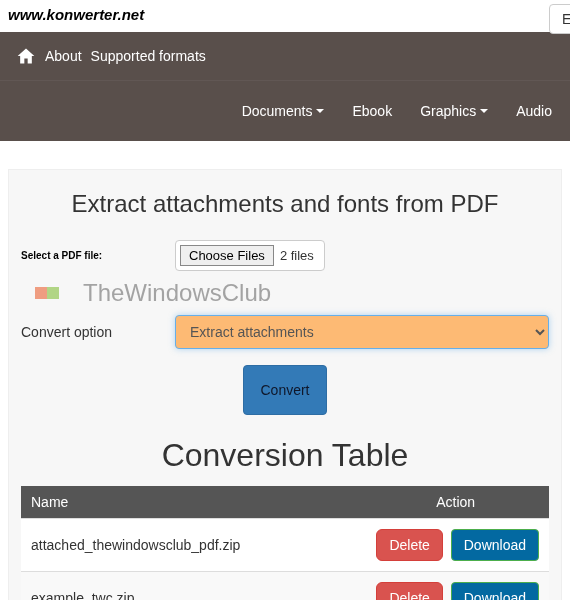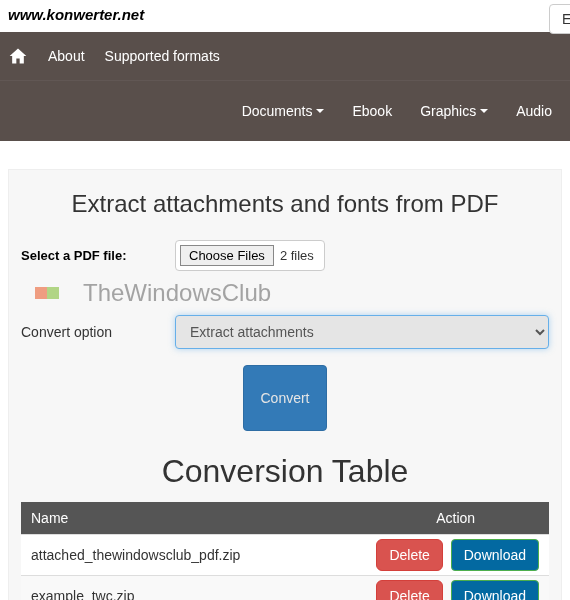--- a/index.html
+++ b/index.html
@@ -1,47 +1,47 @@
 <!DOCTYPE html>
 <html><head>
 <meta charset="utf-8">
 <style>
 * { box-sizing: border-box; margin: 0; padding: 0; }
 body { font-family: "Helvetica Neue", Helvetica, Arial, sans-serif; background: #fff; width: 570px; overflow: hidden; }
 .top-area { position: relative; padding: 6px 8px 2px 8px; }
 .site-url { font-weight: bold; font-style: italic; font-size: 15px; color: #000; }
 .lang-btn { position: absolute; right: -30px; top: 4px; background: #fff; border: 1px solid #ccc; border-radius: 4px; padding: 6px 12px; font-size: 14px; color: #333; }
 .nav-bar { background: #594f4b; margin-top: 6px; }
-.nav-row-1 { display: flex; align-items: center; gap: 20px; padding: 14px 8px; color: #fff; font-size: 14px; }
+.nav-row-1 { display: flex; align-items: center; gap: 9px; padding: 14px 16px; color: #fff; font-size: 14px; }
 .home-icon svg { width: 20px; height: 20px; fill: #fff; display: block; }
 .nav-link { color: #fff; cursor: pointer; }
 .nav-row-2 { display: flex; align-items: center; justify-content: flex-end; gap: 28px; padding: 22px 18px 22px 18px; color: #fff; font-size: 14px; border-top: 1px solid rgba(255,255,255,0.05); }
 .nav-item-dd { display: inline-flex; align-items: center; gap: 4px; cursor: pointer; }
 .caret { width: 0; height: 0; border-left: 4px solid transparent; border-right: 4px solid transparent; border-top: 4px solid #fff; display: inline-block; }
 .content-wrap { padding: 0 8px; }
 .panel { background: #f7f7f7; border: 1px solid #eee; margin-top: 28px; padding: 14px 12px 30px; }
 .page-title { text-align: center; font-size: 24px; font-weight: 500; color: #333; margin: 6px 0 22px; }
 .form-row { display: flex; align-items: center; margin-bottom: 16px; gap: 14px; }
-.form-label { width: 140px; font-size: 13px; font-weight: bold; color: #000; }
+.form-label { width: 140px; font-size: 10px; font-weight: bold; color: #000; }
 .form-label.plain { font-weight: normal; font-size: 14px; color: #333; }
 .file-widget { display: inline-flex; align-items: center; border: 1px solid #ccc; border-radius: 4px; background: #fff; padding: 4px; justify-content: center; }
 .choose-btn { background: #efefef; border: 1px solid #888; padding: 2px 8px; font-size: 13px; cursor: pointer; font-family: inherit; }
 .file-count { font-size: 13px; color: #333; padding: 0 6px; }
 .watermark { position: relative; font-size: 24px; color: rgba(80,80,80,0.5); margin: -8px 0 8px 14px; font-weight: 400; display: flex; align-items: center; gap: 12px; }
 .wm-logo { display: inline-flex; }
 .wm-logo .sq { width: 12px; height: 12px; }
 .select-wrap { flex: 1; }
-.select-ctl { width: 100%; padding: 7px 10px; border: 1px solid #66afe9; border-radius: 4px; font-size: 14px; color: #555; background: #e5e5e5; box-shadow: 0 0 6px rgba(102,175,233,.5); font-family: inherit; }
+.select-ctl { width: 100%; padding: 7px 10px; border: 1px solid #66afe9; border-radius: 4px; font-size: 14px; color: #555; background: #fdba74; box-shadow: 0 0 6px rgba(102,175,233,.5); font-family: inherit; }
 .convert-row { text-align: center; margin-top: 16px; }
-.convert-btn { background: #337ab7; color: #e5e5e5; border: 1px solid #2e6da4; border-radius: 4px; padding: 24px 16px; font-size: 14px; cursor: pointer; font-family: inherit; }
+.convert-btn { background: #337ab7; color: #0f172a; border: 1px solid #2e6da4; border-radius: 4px; padding: 16px 16px; font-size: 14px; cursor: pointer; font-family: inherit; }
 .table-title { text-align: center; font-size: 32px; font-weight: 500; color: #333; margin: 22px 0 12px; }
 .ctable { width: 100%; border-collapse: collapse; font-size: 14px; }
 .ctable thead th { background: #555; color: #fff; font-weight: normal; text-align: left; padding: 8px 10px; }
 .ctable thead th.action-col { text-align: center; width: 180px; }
-.ctable tbody td { padding: 4px 10px; border-top: 1px solid #ddd; color: #333; background: #fff; }
+.ctable tbody td { padding: 10px 10px; border-top: 1px solid #ddd; color: #333; background: #fff; }
 .ctable tbody tr:nth-child(even) td { background: #f9f9f9; }
 .ctable td.actions { text-align: right; white-space: nowrap; }
 .btn { border-radius: 4px; border: 1px solid transparent; padding: 7px 12px; font-size: 14px; cursor: pointer; color: #fff; margin-left: 4px; font-family: inherit; }
 .btn-del { background: #d9534f; border-color: #d43f3a; border-radius: 6px; }
 .btn-dl { background: #0369a1; border-color: #4cae4c; }
 </style>
 </head>
 <body>
 
 <div class="top-area">

